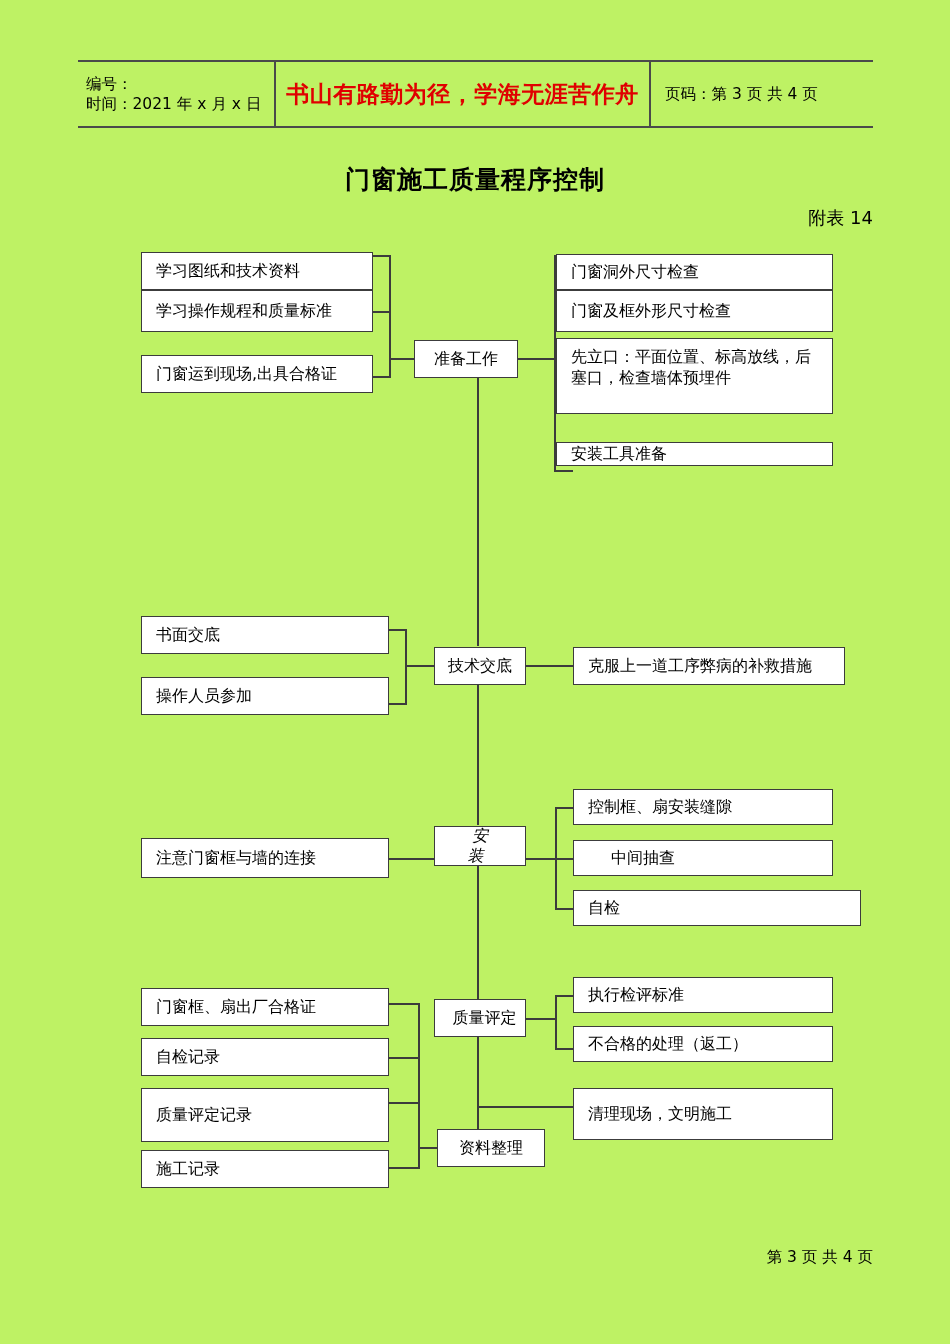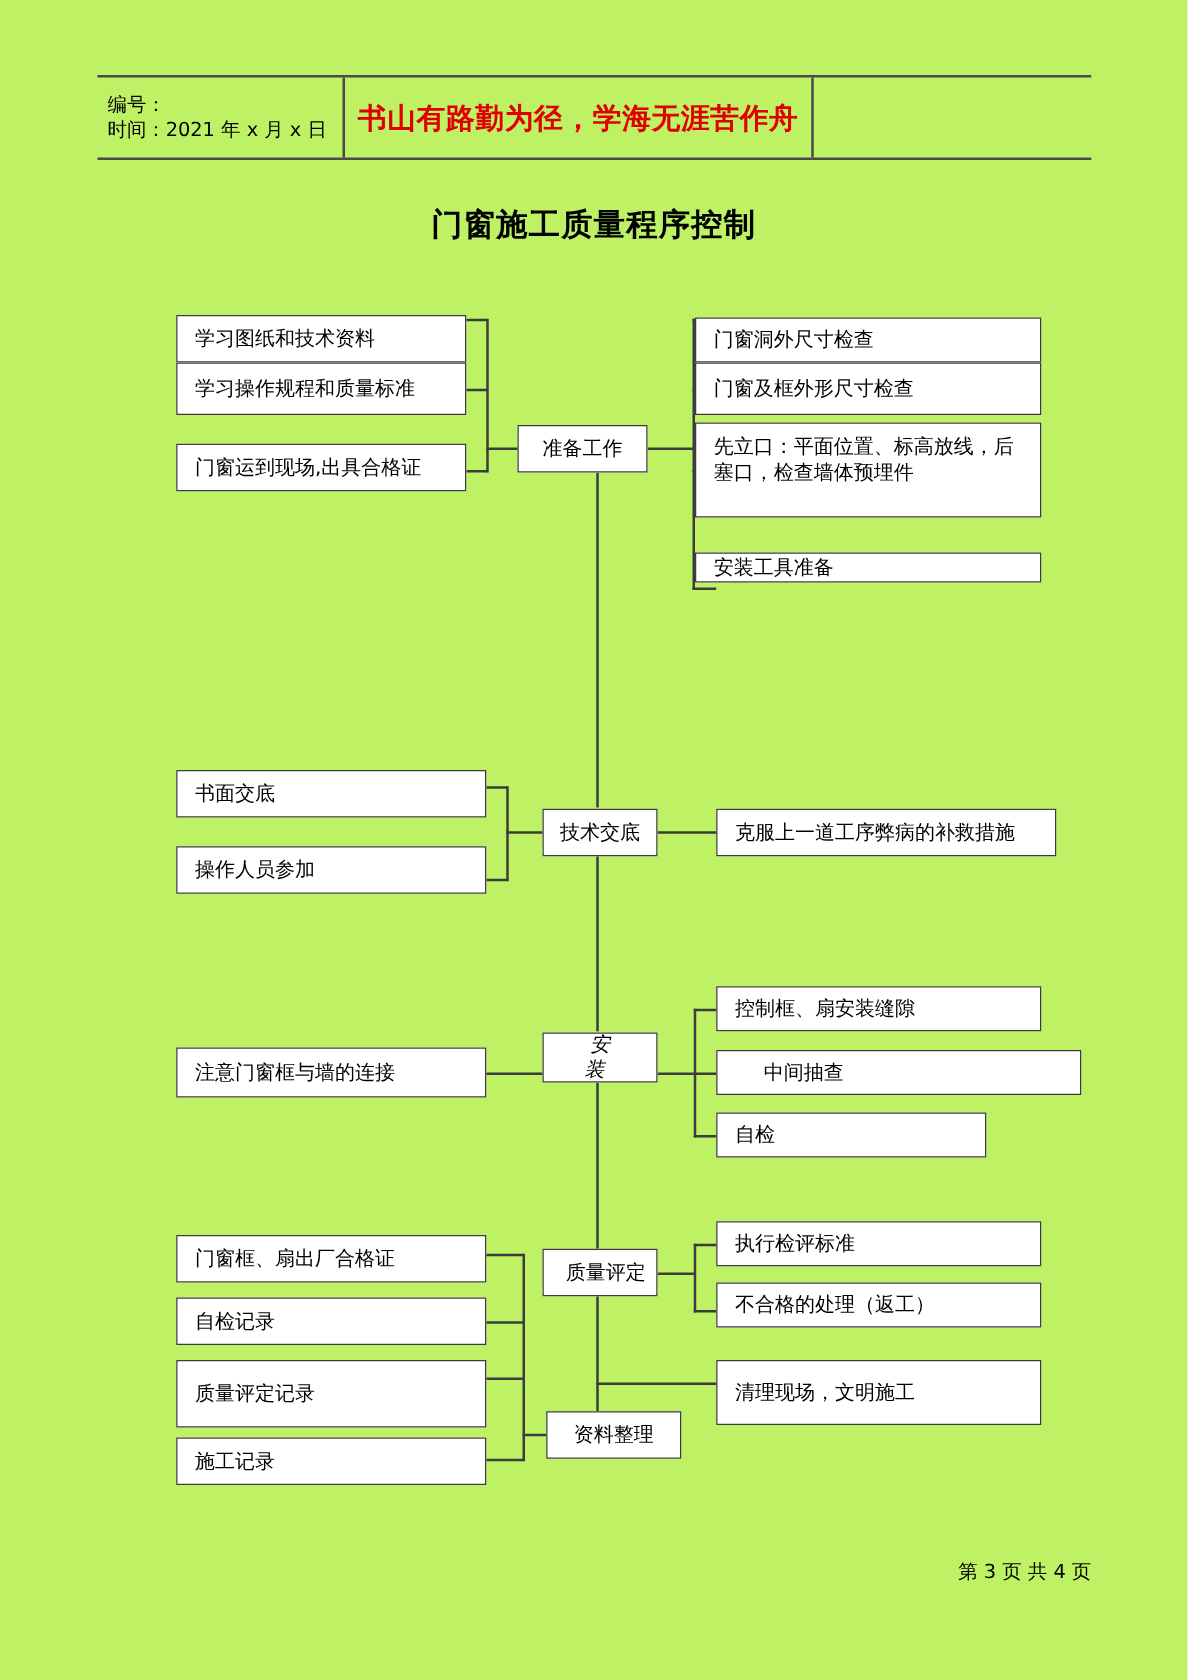--- a/index.html
+++ b/index.html
@@ -130,23 +130,27 @@
 <div id="page">
 
   <div class="hdr-table">
     <div class="hdr-cell c1">
       <div class="hdr-line">编号：</div>
       <div class="hdr-line">时间：2021 年 x 月 x 日</div>
     </div>
     <div class="hdr-cell c2">
       <div class="hdr-motto">书山有路勤为径，学海无涯苦作舟</div>
     </div>
+    <div class="hdr-cell c3">
+      <div class="hdr-page">页码：第 3 页 共 4 页</div>
+    </div>
   </div>
 
   <div class="doc-title">门窗施工质量程序控制</div>
+  <div class="doc-subtitle">附表 14</div>
 
   <div class="fbox" style="left:141px; top:252px; width:232px; height:38px;">学习图纸和技术资料</div>
   <div class="fbox" style="left:141px; top:290px; width:232px; height:42px;">学习操作规程和质量标准</div>
   <div class="fbox" style="left:141px; top:355px; width:232px; height:38px;">门窗运到现场,出具合格证</div>
 
   <div class="ln v" style="left:389px; top:255px; height:123px;"></div>
   <div class="ln h" style="left:373px; top:255px; width:17px;"></div>
   <div class="ln h" style="left:373px; top:311px; width:17px;"></div>
   <div class="ln h" style="left:373px; top:376px; width:17px;"></div>
   <div class="ln h" style="left:389px; top:358px; width:26px;"></div>
@@ -187,22 +191,22 @@
 
   <div class="fbox node spaced" style="left:434px; top:826px; width:92px; height:40px;">安　装</div>
 
   <div class="ln h" style="left:526px; top:858px; width:30px;"></div>
   <div class="ln v" style="left:555px; top:807px; height:103px;"></div>
   <div class="ln h" style="left:555px; top:807px; width:19px;"></div>
   <div class="ln h" style="left:555px; top:858px; width:19px;"></div>
   <div class="ln h" style="left:555px; top:908px; width:19px;"></div>
 
   <div class="fbox" style="left:573px; top:789px; width:260px; height:36px;">控制框、扇安装缝隙</div>
-  <div class="fbox" style="left:573px; top:840px; width:292px; height:36px;padding-left:37px;">中间抽查</div>
-  <div class="fbox" style="left:573px; top:890px; width:216px; height:36px;">自检</div>
+  <div class="fbox" style="left:573px; top:840px; width:260px; height:36px;padding-left:37px;">中间抽查</div>
+  <div class="fbox" style="left:573px; top:890px; width:288px; height:36px;">自检</div>
 
   <div class="ln v" style="left:477px; top:866px; height:133px;"></div>
 
   <div class="fbox node" style="left:434px; top:999px; width:92px; height:38px;padding-left:15px;">质量评定</div>
 
   <div class="ln h" style="left:526px; top:1018px; width:30px;"></div>
   <div class="ln v" style="left:555px; top:995px; height:55px;"></div>
   <div class="ln h" style="left:555px; top:995px; width:19px;"></div>
   <div class="ln h" style="left:555px; top:1048px; width:19px;"></div>
 

